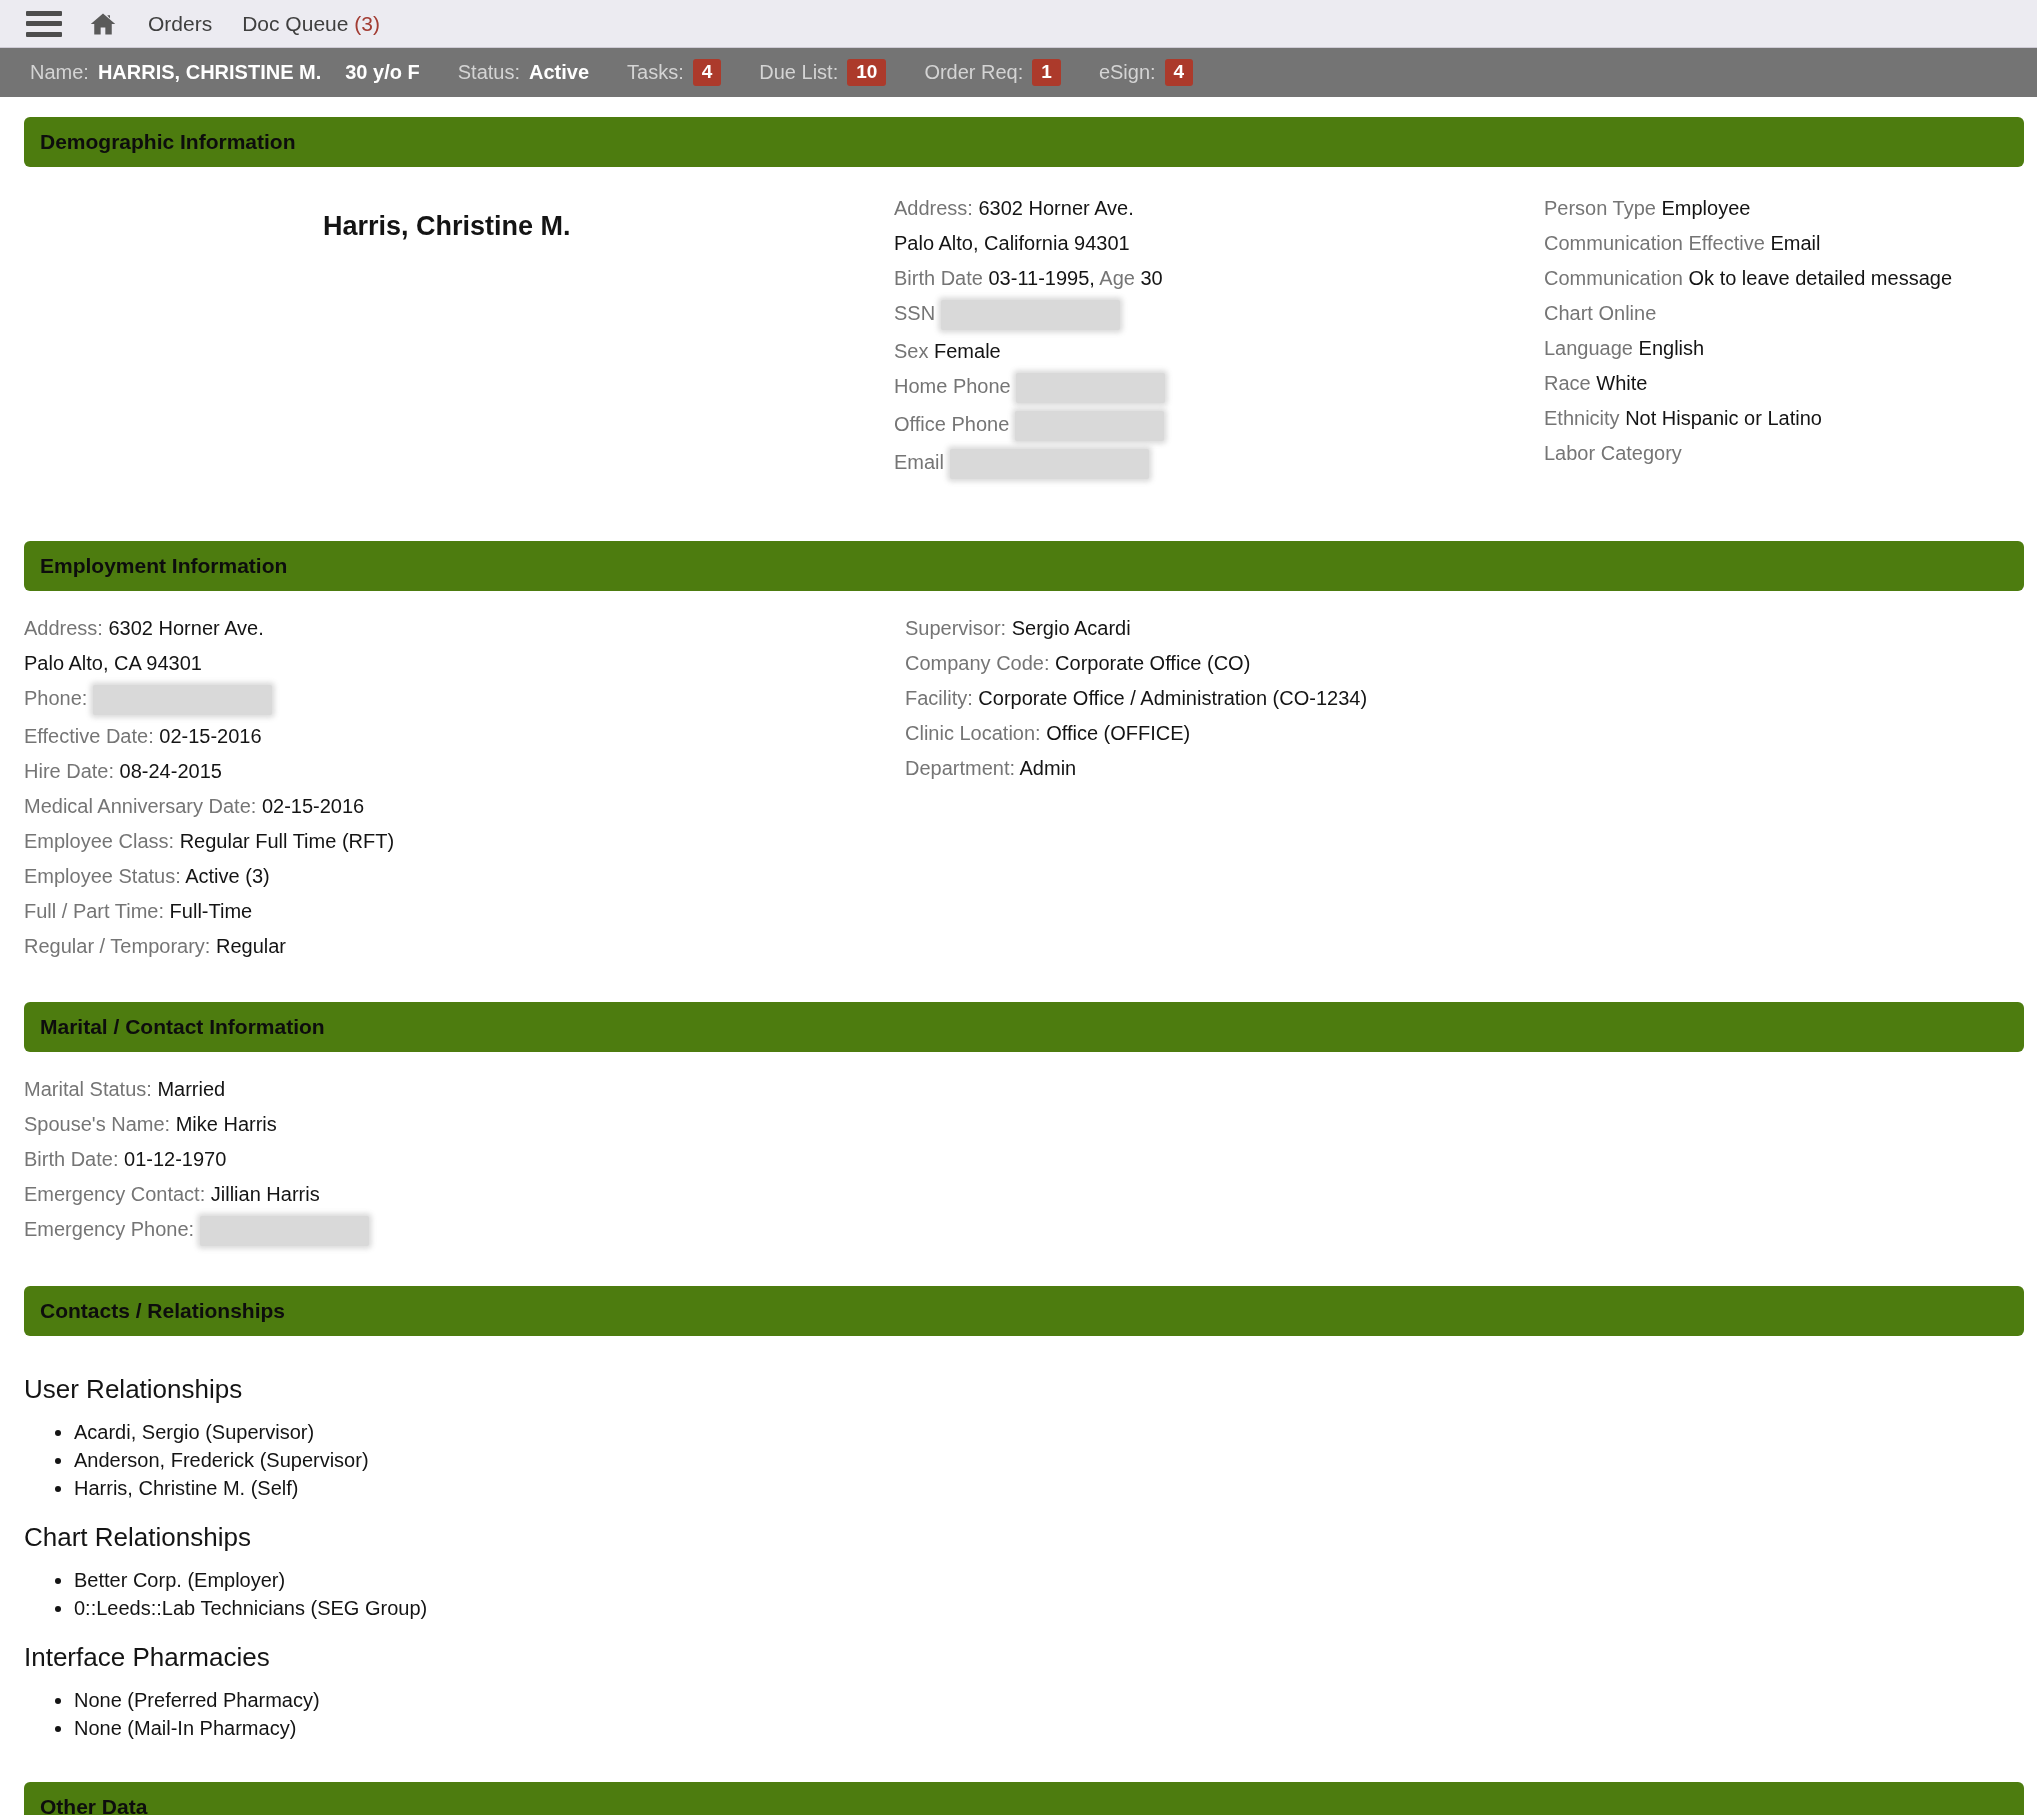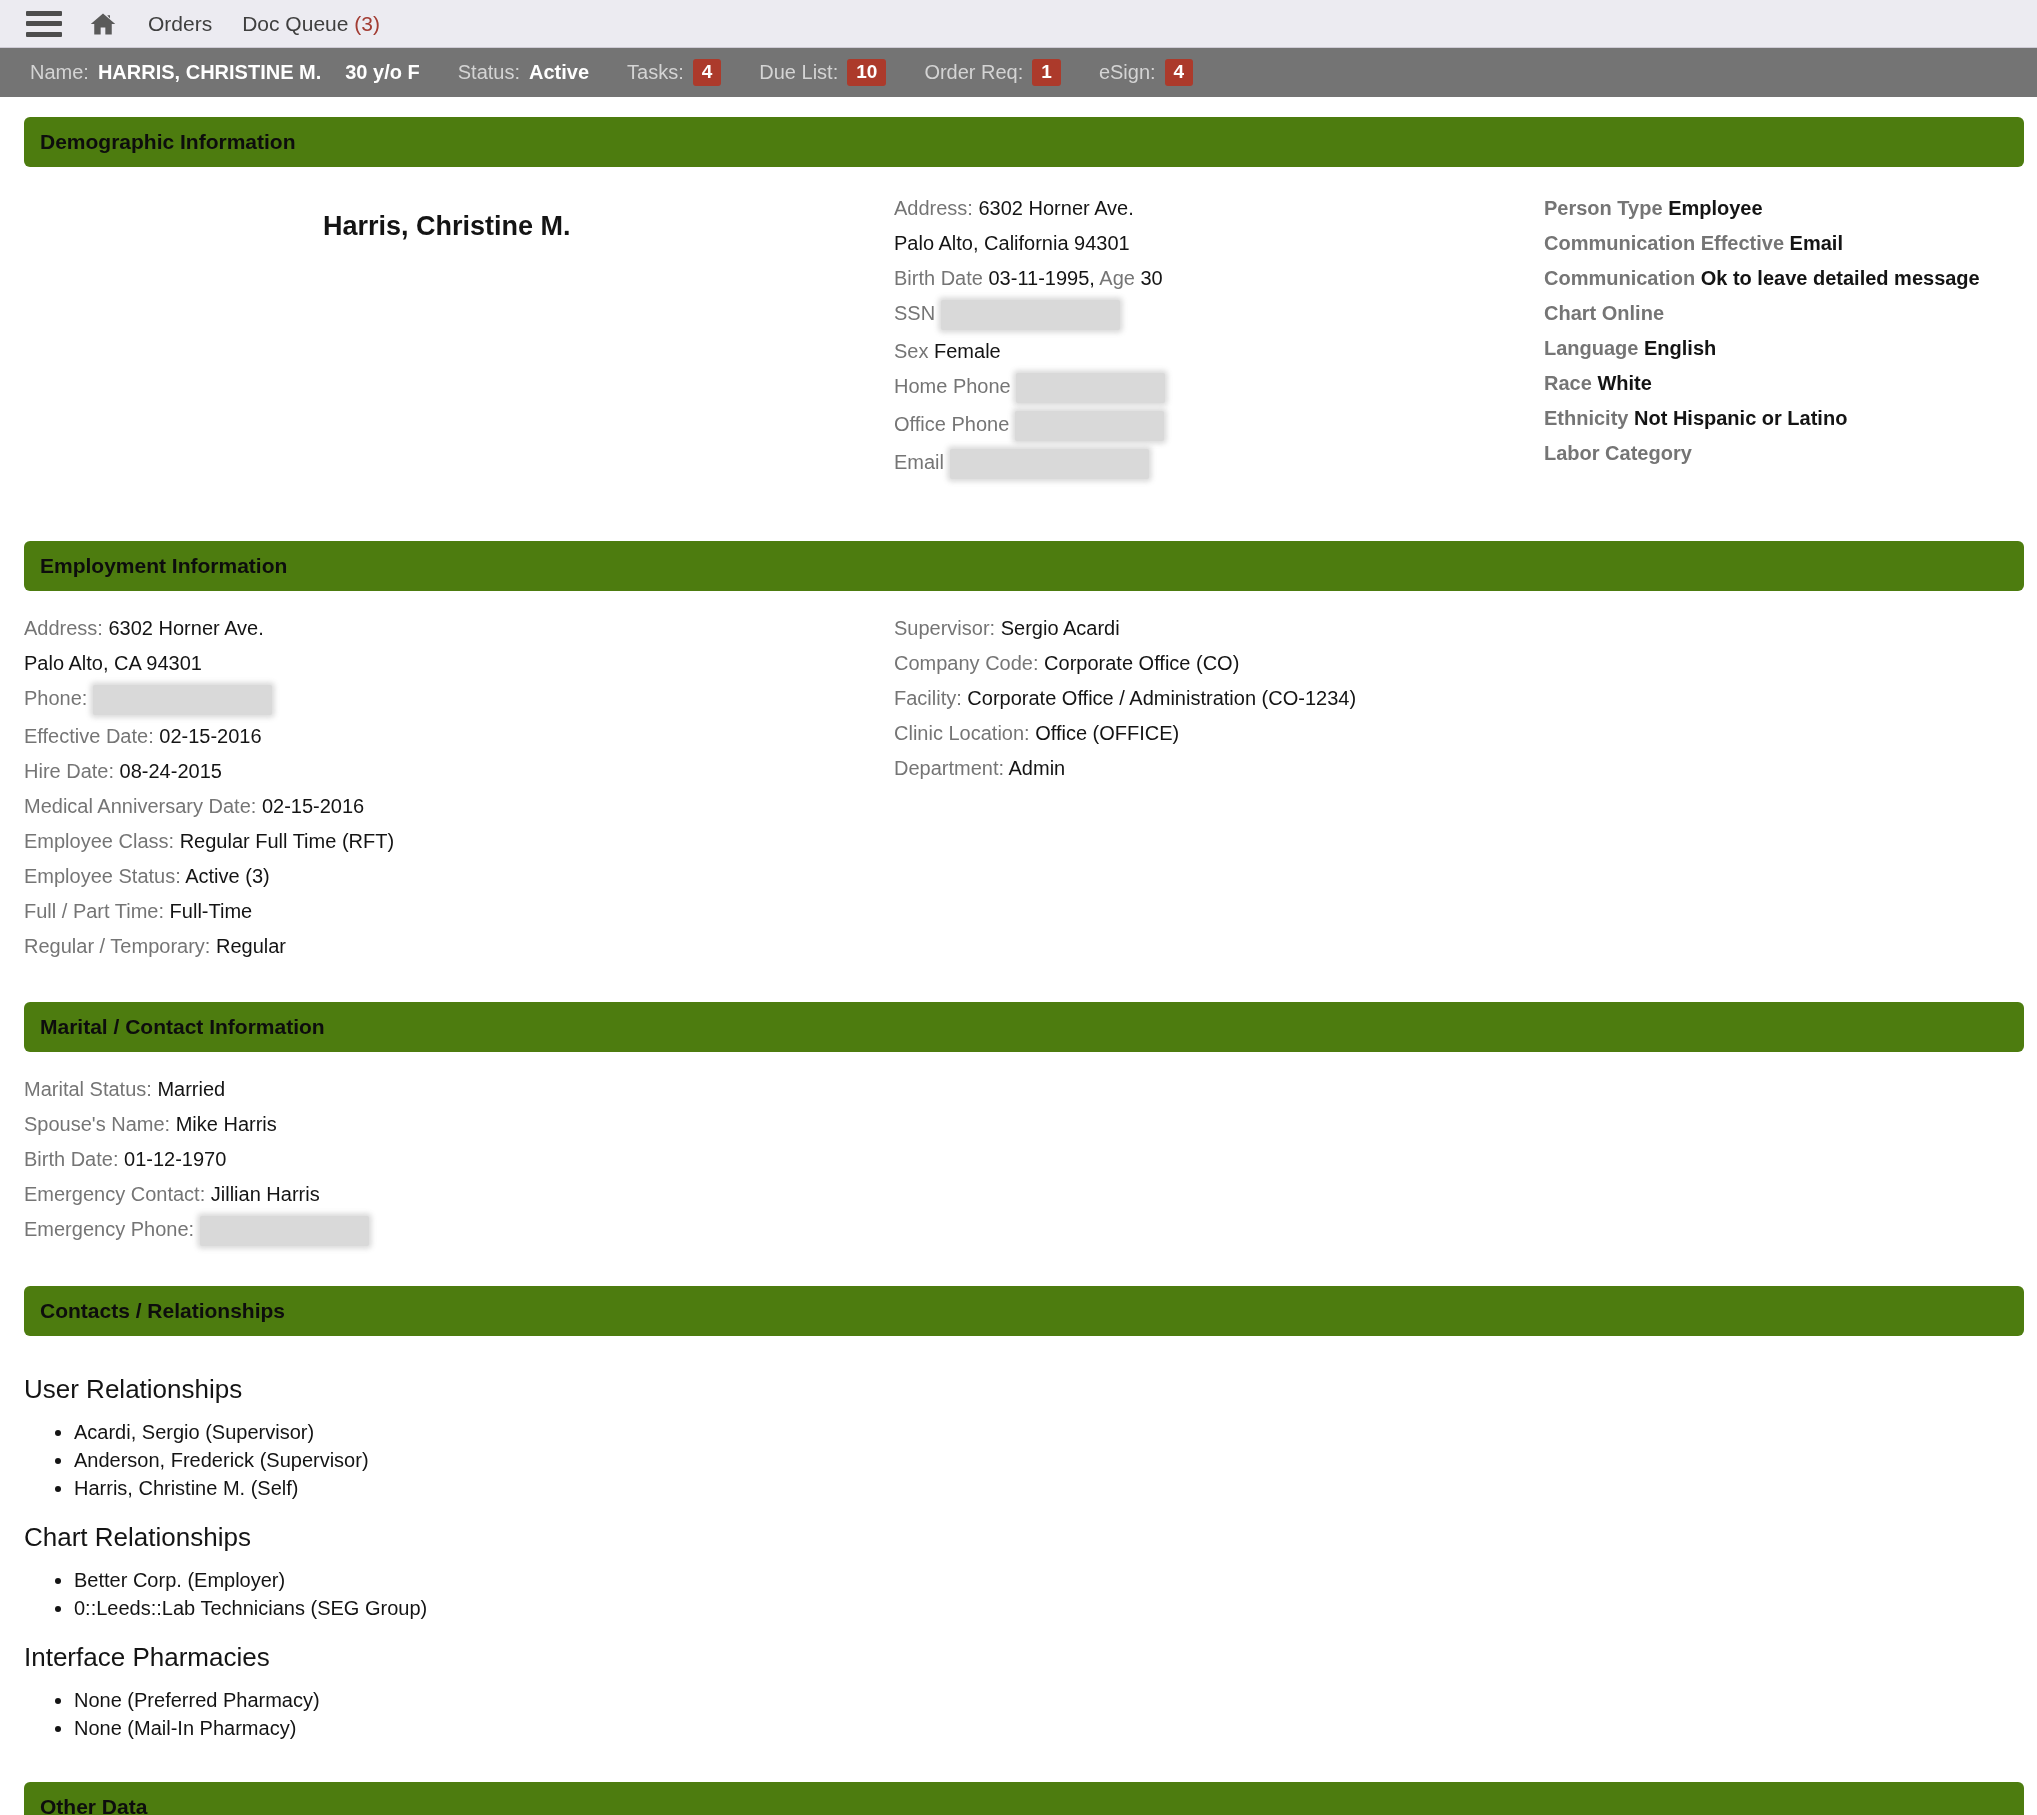--- a/index.html
+++ b/index.html
@@ -49,27 +49,27 @@
   .redacted {
     display:inline-block; vertical-align:middle;
     background:#d9d9d9; border-radius:2px; height:30px;
     box-shadow:0 0 5px 3px rgba(217,217,217,.9);
   }
 
   
   .demo-body { display:flex; padding:20px 0 42px 0; }
   .demo-col1 { width:43.5%; }
   .demo-col2 { width:32.5%; }
-  .demo-col3 { flex:1;font-weight:bold; }
+  .demo-col3 { flex:1; }
   .patient-display-name { font-size:27px; font-weight:bold; margin:24px 0 0 299px; }
 
   
   .emp-body { display:flex; padding:16px 0 22px 0; }
   .emp-left { width:43.5%; }
-  .emp-right { flex:1; }
+  .emp-right { flex:1;margin-left:11px; }
 
   .simple-body { padding:16px 0 20px 0; }
 
   
   .sub-title { margin:22px 0 0 0; font-size:26px; color:#141414; }
   .rel-list { margin:16px 0 10px 0; padding-left:50px; }
   .rel-list li { margin:5px 0; font-size:20px; color:#141414; }
 </style>
 </head>
 <body>

